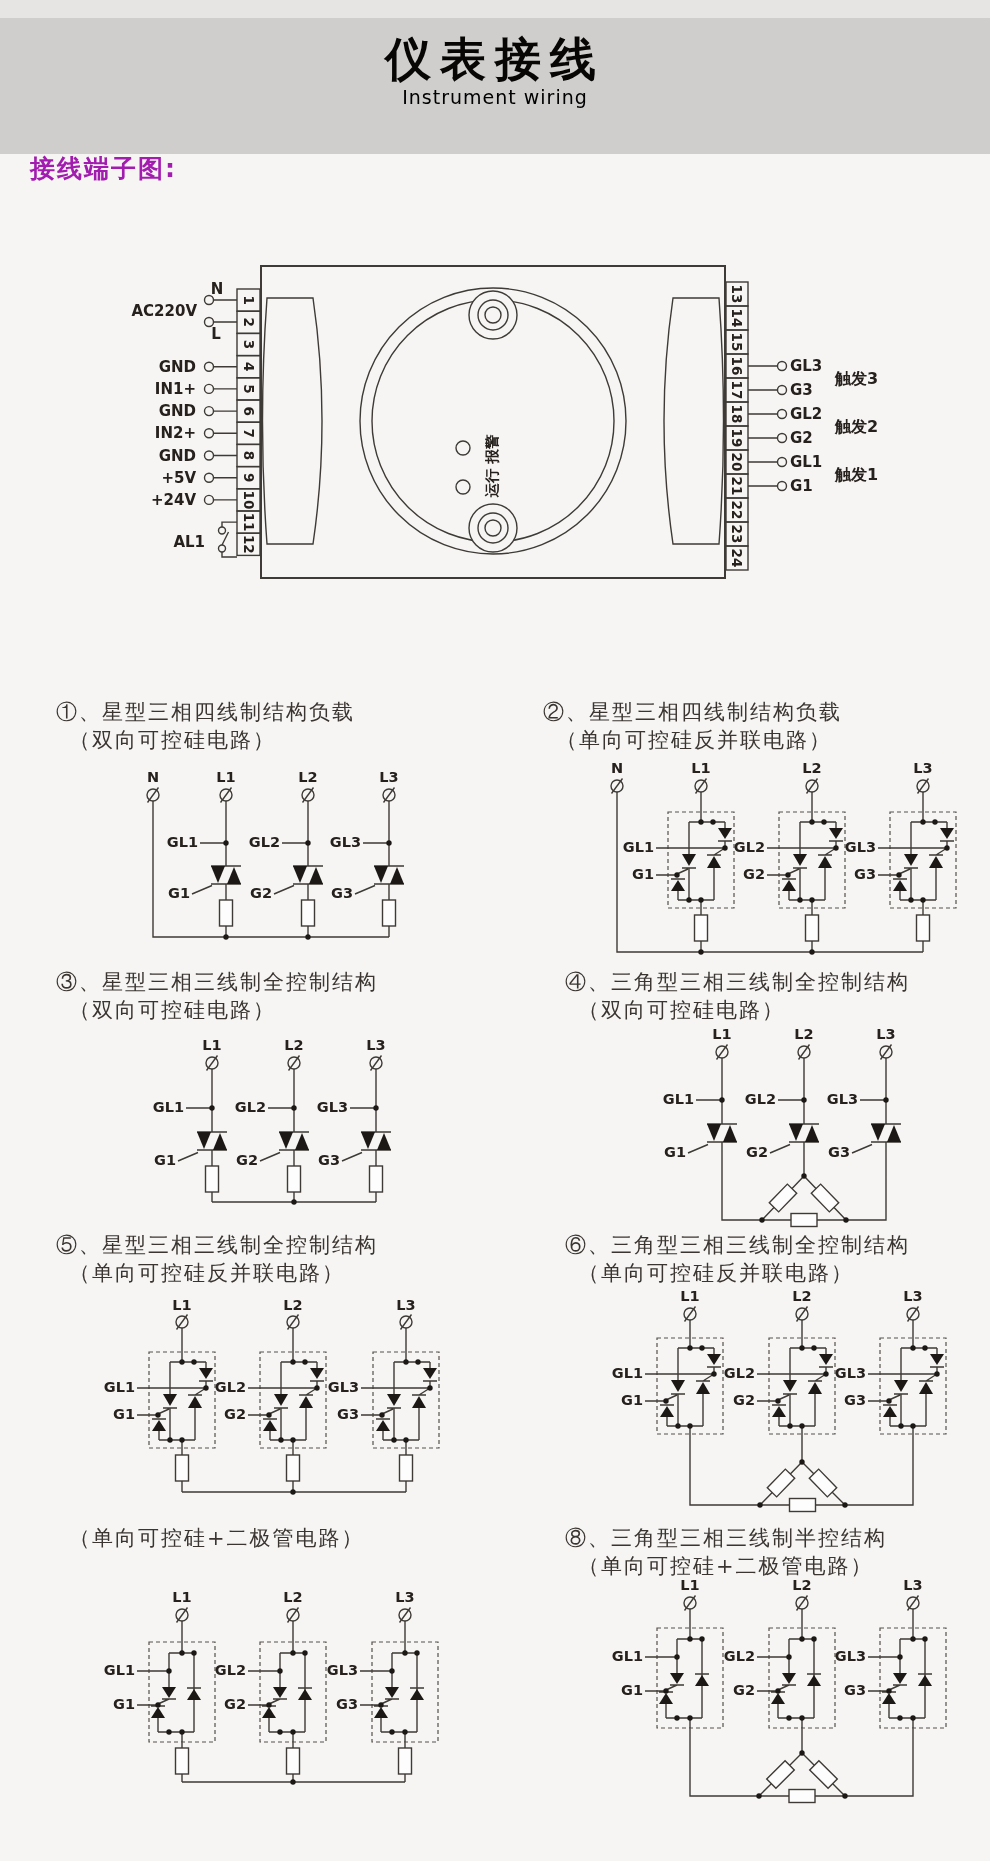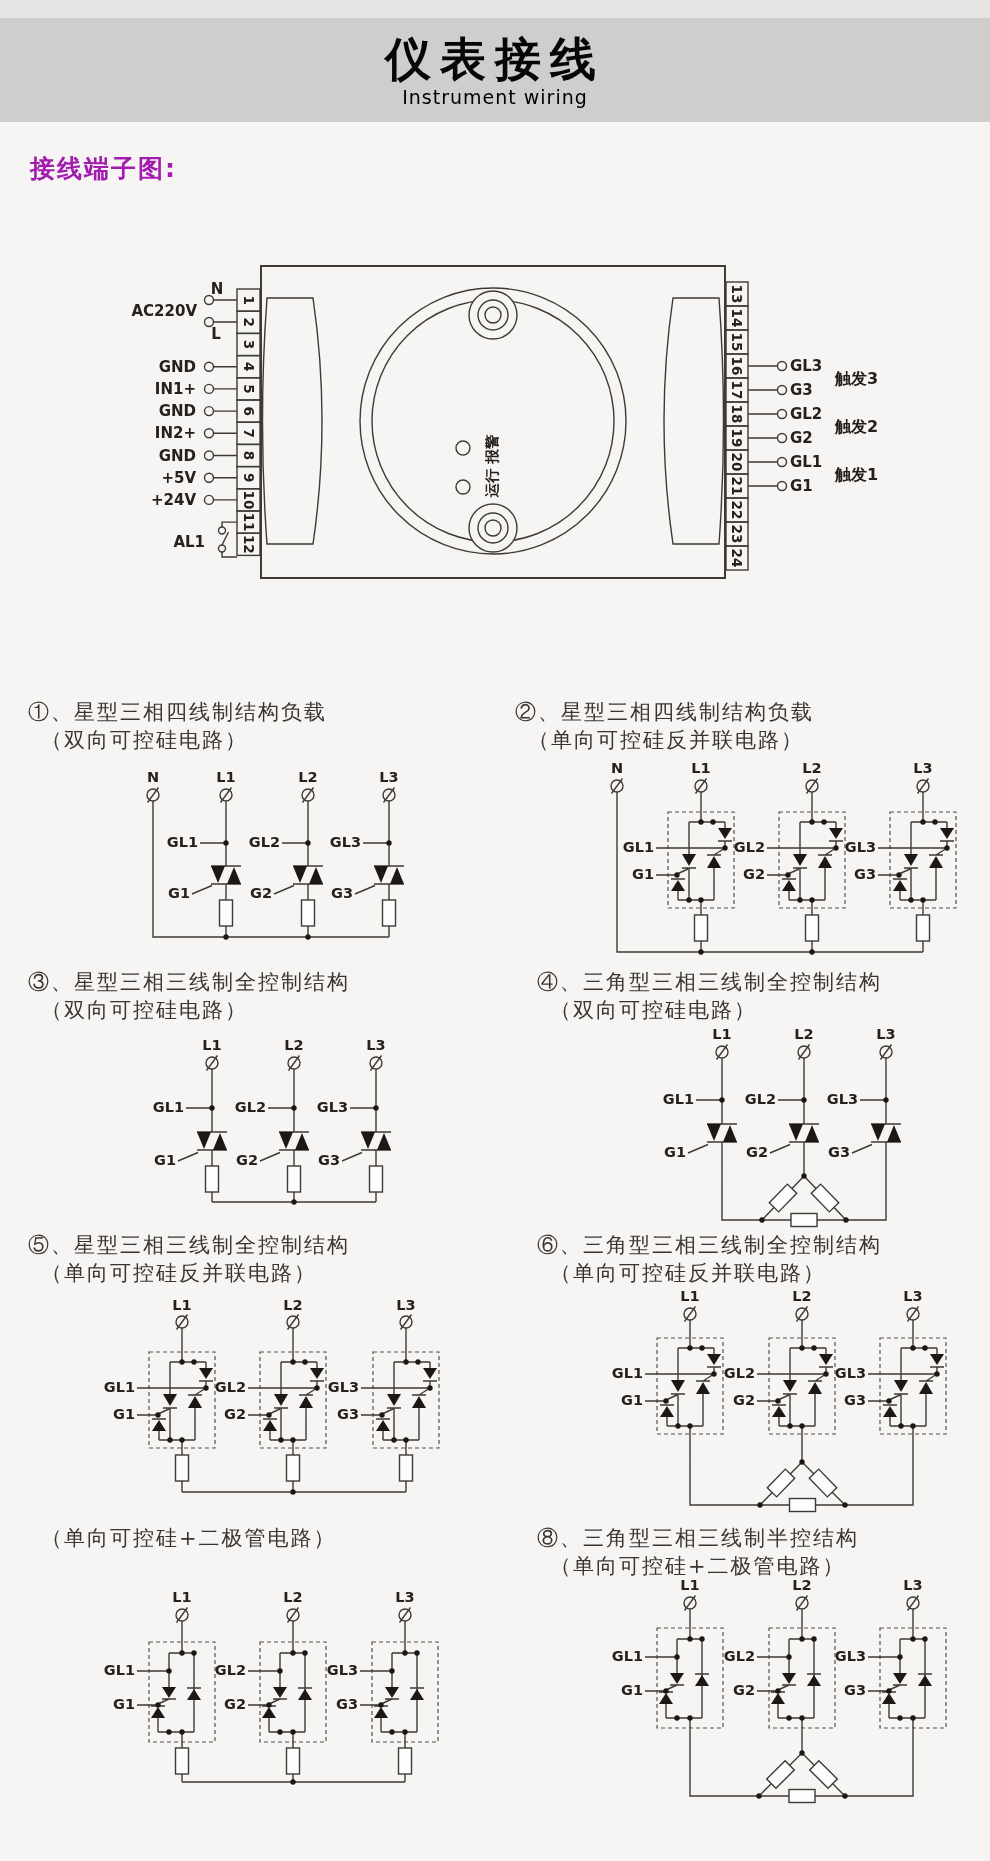--- a/index.html
+++ b/index.html
@@ -1,26 +1,26 @@
 <!DOCTYPE html>
 <html><head>
 <meta charset="utf-8">
 <style>
   html,body{margin:0;padding:0;background:#f6f5f4;}
   .page{position:relative;width:990px;height:1861px;background:#f6f5f4;overflow:hidden;
         font-family:"DejaVu Sans",sans-serif;color:#221e1b;}
   .topstrip{position:absolute;left:0;top:0;width:990px;height:18px;background:#e6e5e4;}
-  .banner{position:absolute;left:0;top:18px;width:990px;height:104px;background:#cfcecd;text-align:center;}
+  .banner{position:absolute;left:0;top:18px;width:990px;height:136px;background:#cfcecd;text-align:center;}
   .banner h1{margin:0;padding-top:14px;line-height:54px;font-size:46px;font-weight:900;
              letter-spacing:9px;color:#070605;font-family:"DejaVu Sans",sans-serif;}
   .banner .sub{font-size:19px;line-height:22px;letter-spacing:1px;color:#000000;font-weight:500;}
   .sec-h{position:absolute;margin:0;font-size:25px;font-weight:bold;letter-spacing:2px;color:#a21caf;
          font-family:"DejaVu Sans",sans-serif;}
   .ctitle{position:absolute;font-family:"DejaVu Serif",serif;font-size:21px;line-height:28px;
-          letter-spacing:2px;color:#3a3530;white-space:nowrap;}
+          letter-spacing:2px;color:#3a3530;white-space:nowrap;margin-left:28px;}
   .ctitle .l2{padding-left:13px;}
   svg.layer{position:absolute;left:0;top:0;width:990px;height:1861px;pointer-events:none;}
   .w{stroke:#3e3a35;stroke-width:1.4;fill:none;}
   .w2{stroke:#3e3a35;stroke-width:2;fill:none;}
   .dash{fill:none;stroke:#55504a;stroke-width:1.2;stroke-dasharray:4 3;}
   .f{fill:#1c1815;stroke:none;}
   .dot{fill:#1c1815;stroke:none;}
   .r{fill:#fdfdfd;stroke:#3e3a35;stroke-width:1.4;}
   .bump{fill:#f6f5f4;stroke:#3e3a35;stroke-width:1.4;}
   svg text{font:bold 14.5px "DejaVu Sans",sans-serif;fill:#26211d;}

